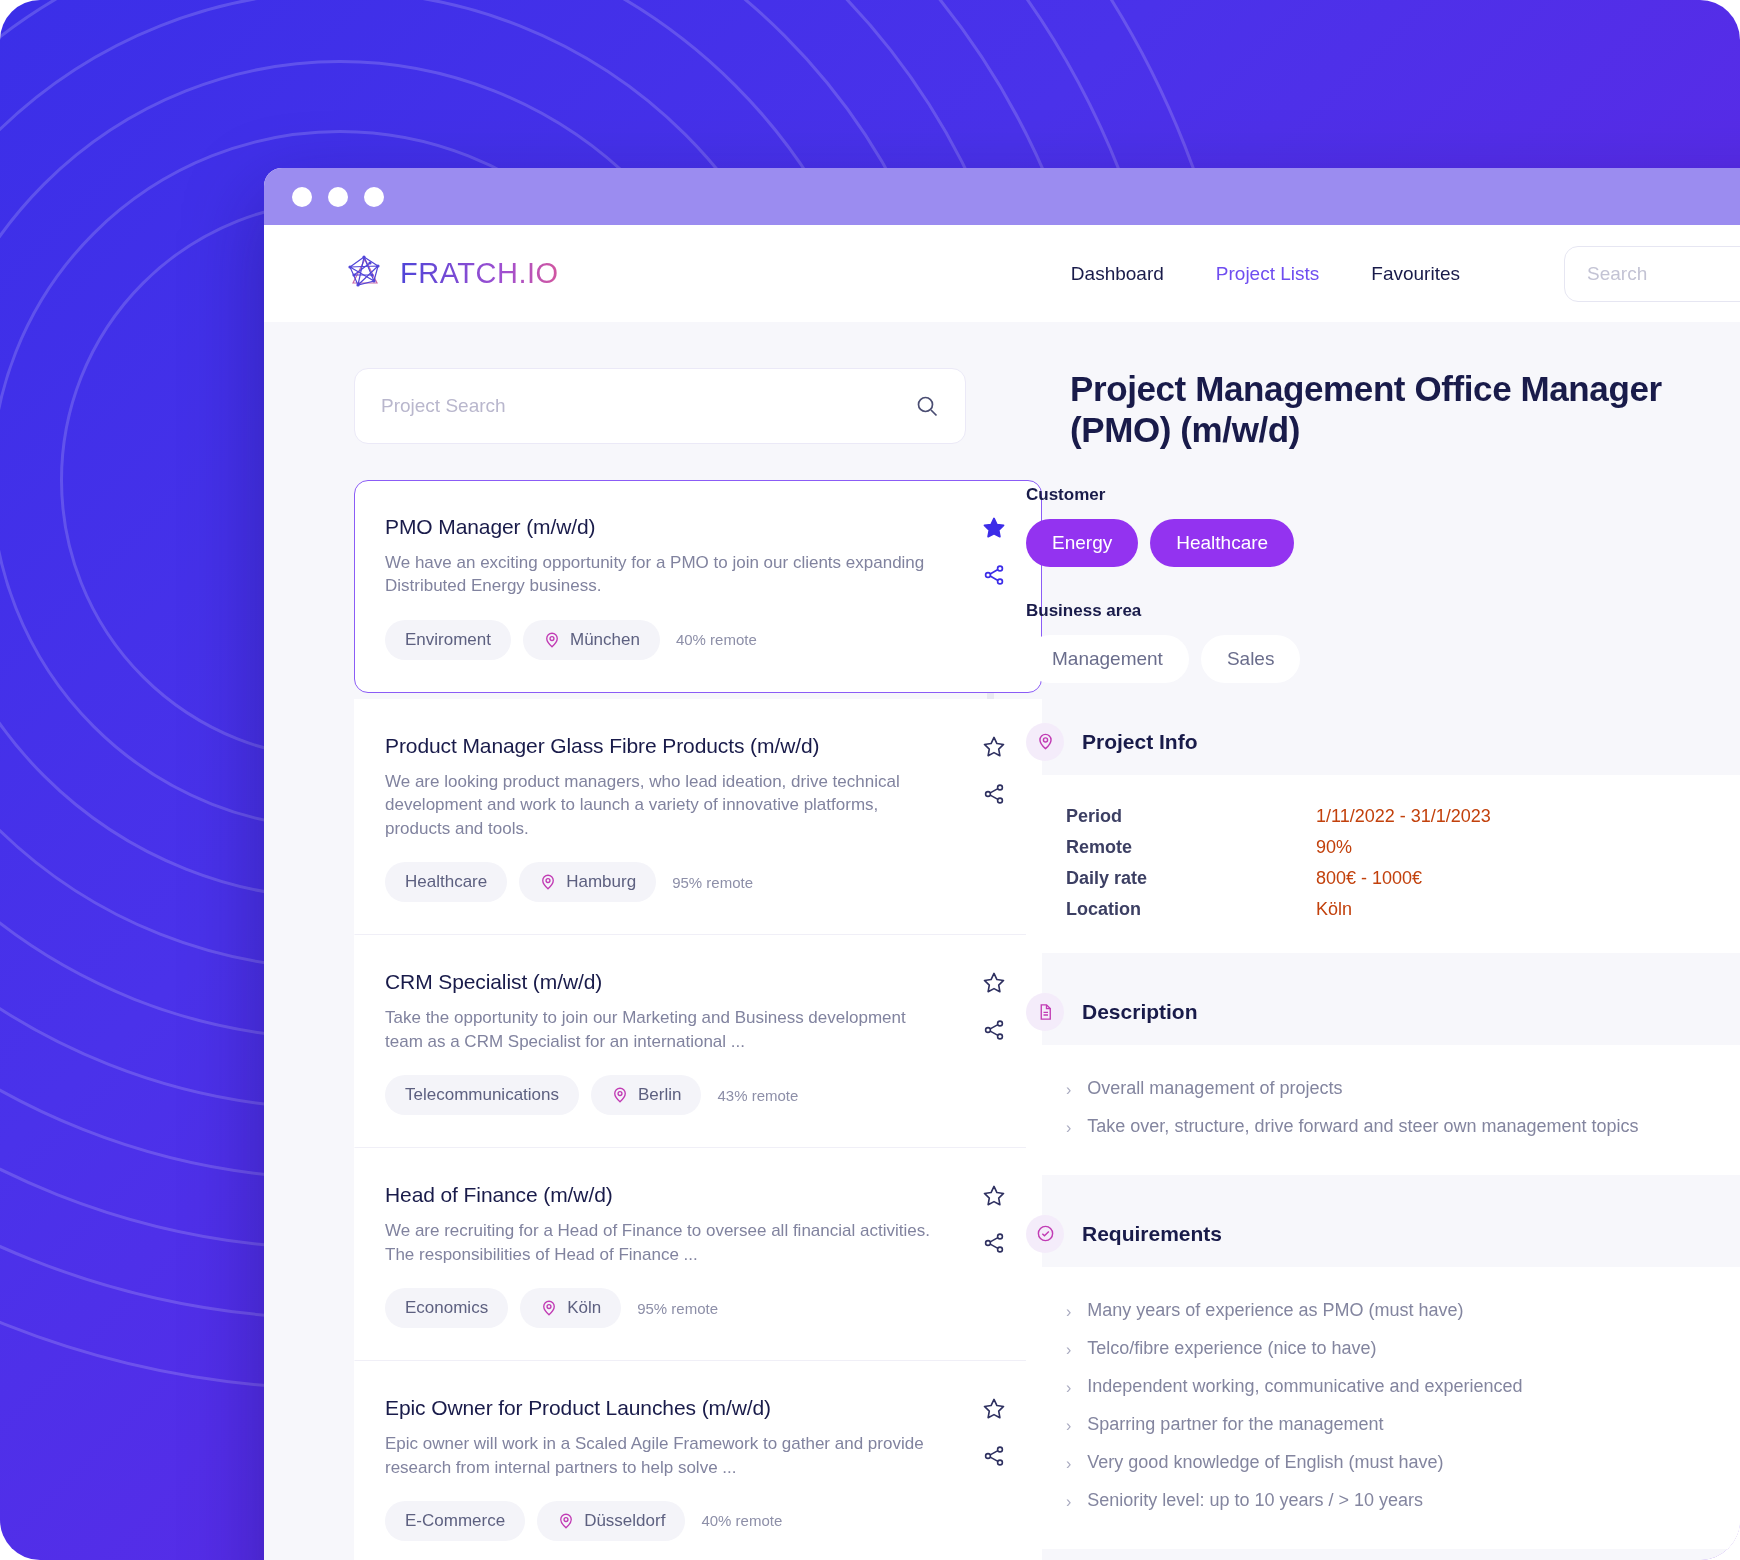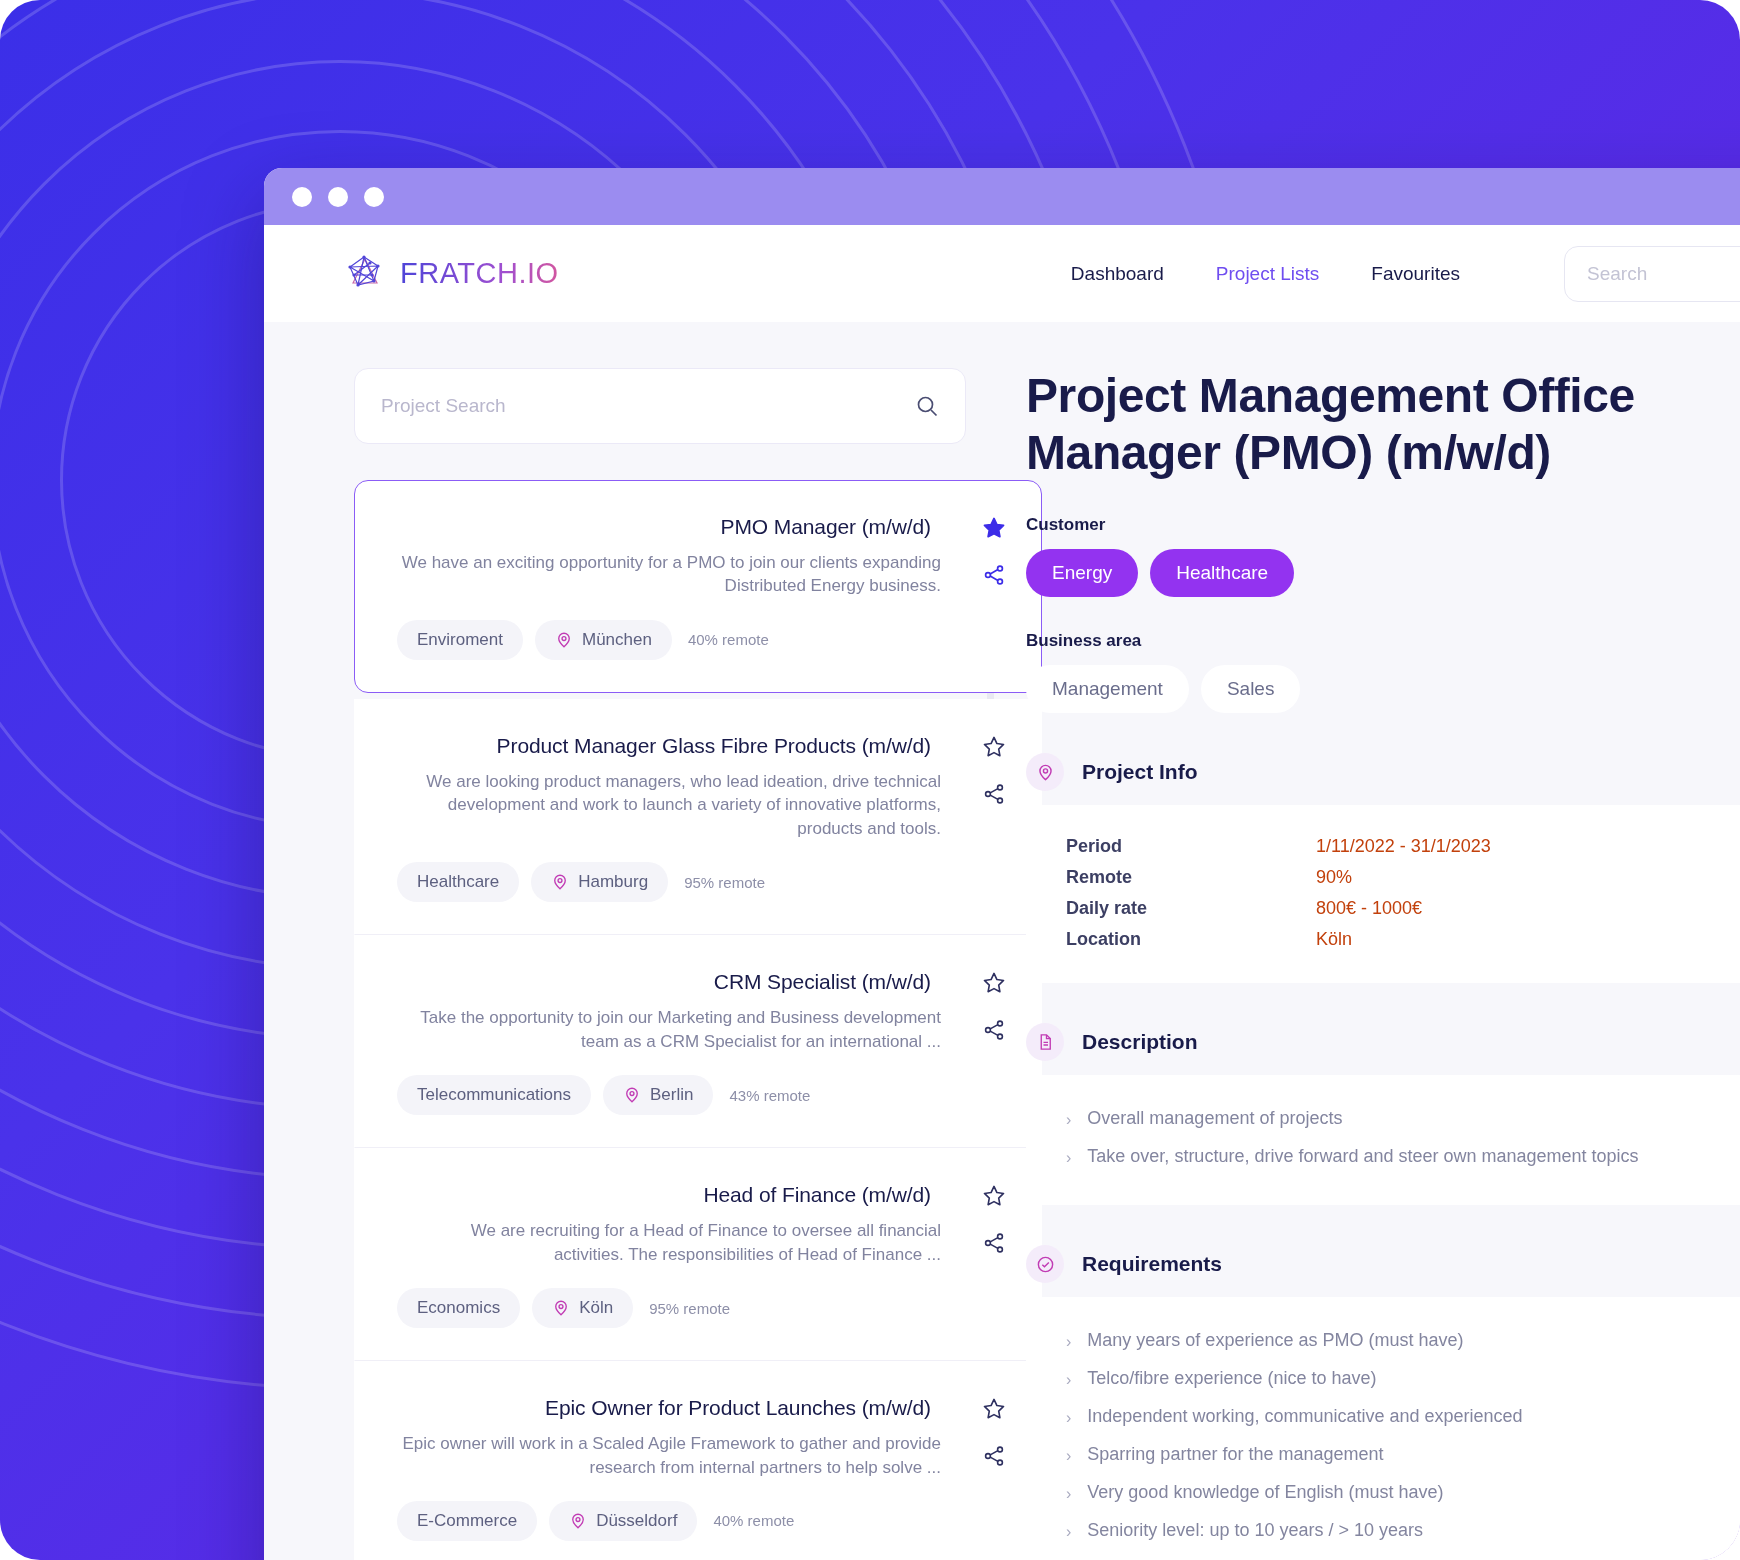--- a/index.html
+++ b/index.html
@@ -163,23 +163,22 @@
     top: 0; left: 0;
     width: 7px; height: 120px;
     background: #d3d3e4;
     border-radius: 4px;
   }
 
   .card {
     position: relative;
     width: 688px;
     background: #ffffff;
-    padding: 34px 40px 32px 42px;
+    padding: 34px 40px 32px 30px;
     border: 1.5px solid transparent;
-    text-align: right;
   }
   .card.selected {
     border: 1.5px solid #8b5cf6;
     border-radius: 14px;
     margin-bottom: 6px;
   }
   .card:not(.selected) {
     border-bottom: 1px solid #f0eff7;
   }
   .card-title {
@@ -227,26 +226,27 @@
     gap: 22px;
   }
 
   
   .right {
     flex: 1;
     padding: 46px 0 0 62px;
     position: relative;
   }
   .detail-title {
-    font-size: 48px;
+    font-size: 35px;
     line-height: 1.18;
     color: #191b4a;
     font-weight: 700;
     letter-spacing: -0.4px;
     max-width: 620px;
+    margin-left: 44px;
   }
   .sec-label {
     font-size: 17px;
     font-weight: 700;
     color: #191b4a;
     margin-top: 34px;
     margin-bottom: 14px;
   }
   .pill-row { display: flex; gap: 12px; align-items: center; }
   .pill-solid {

